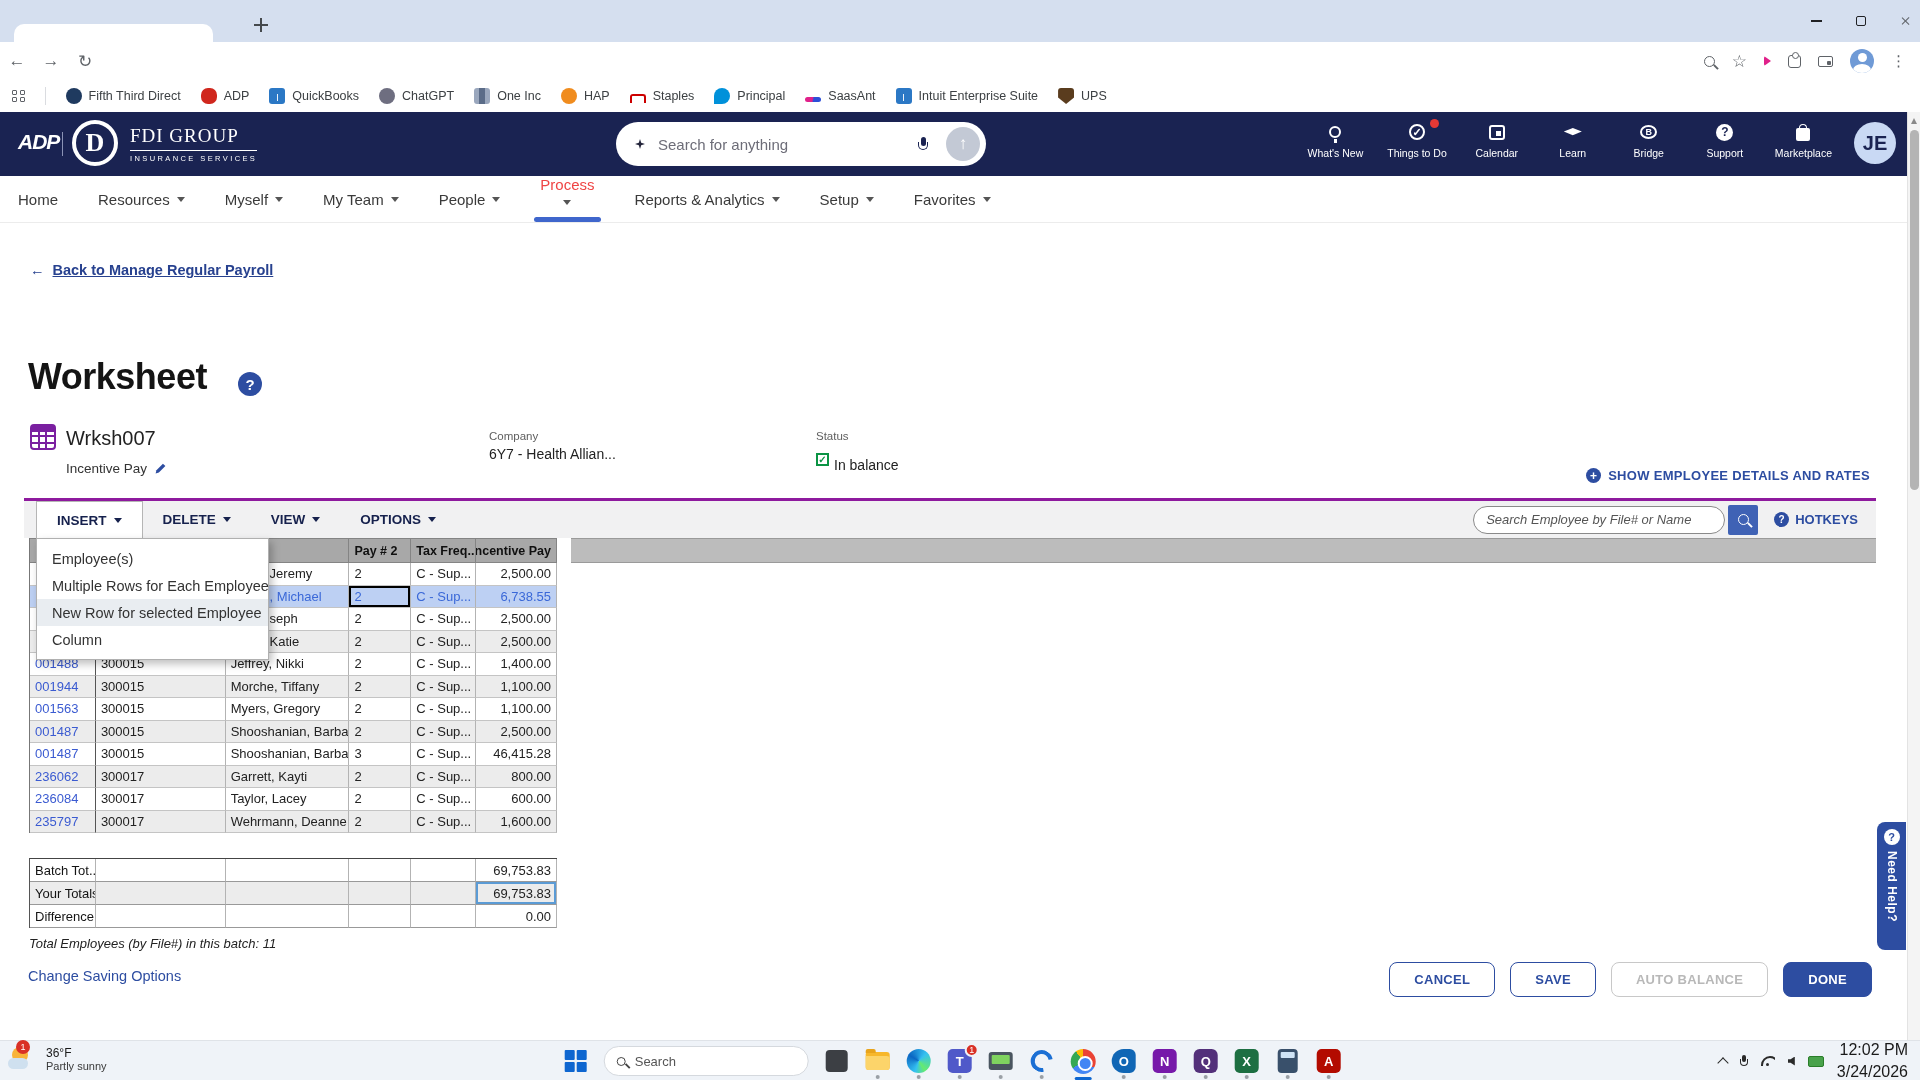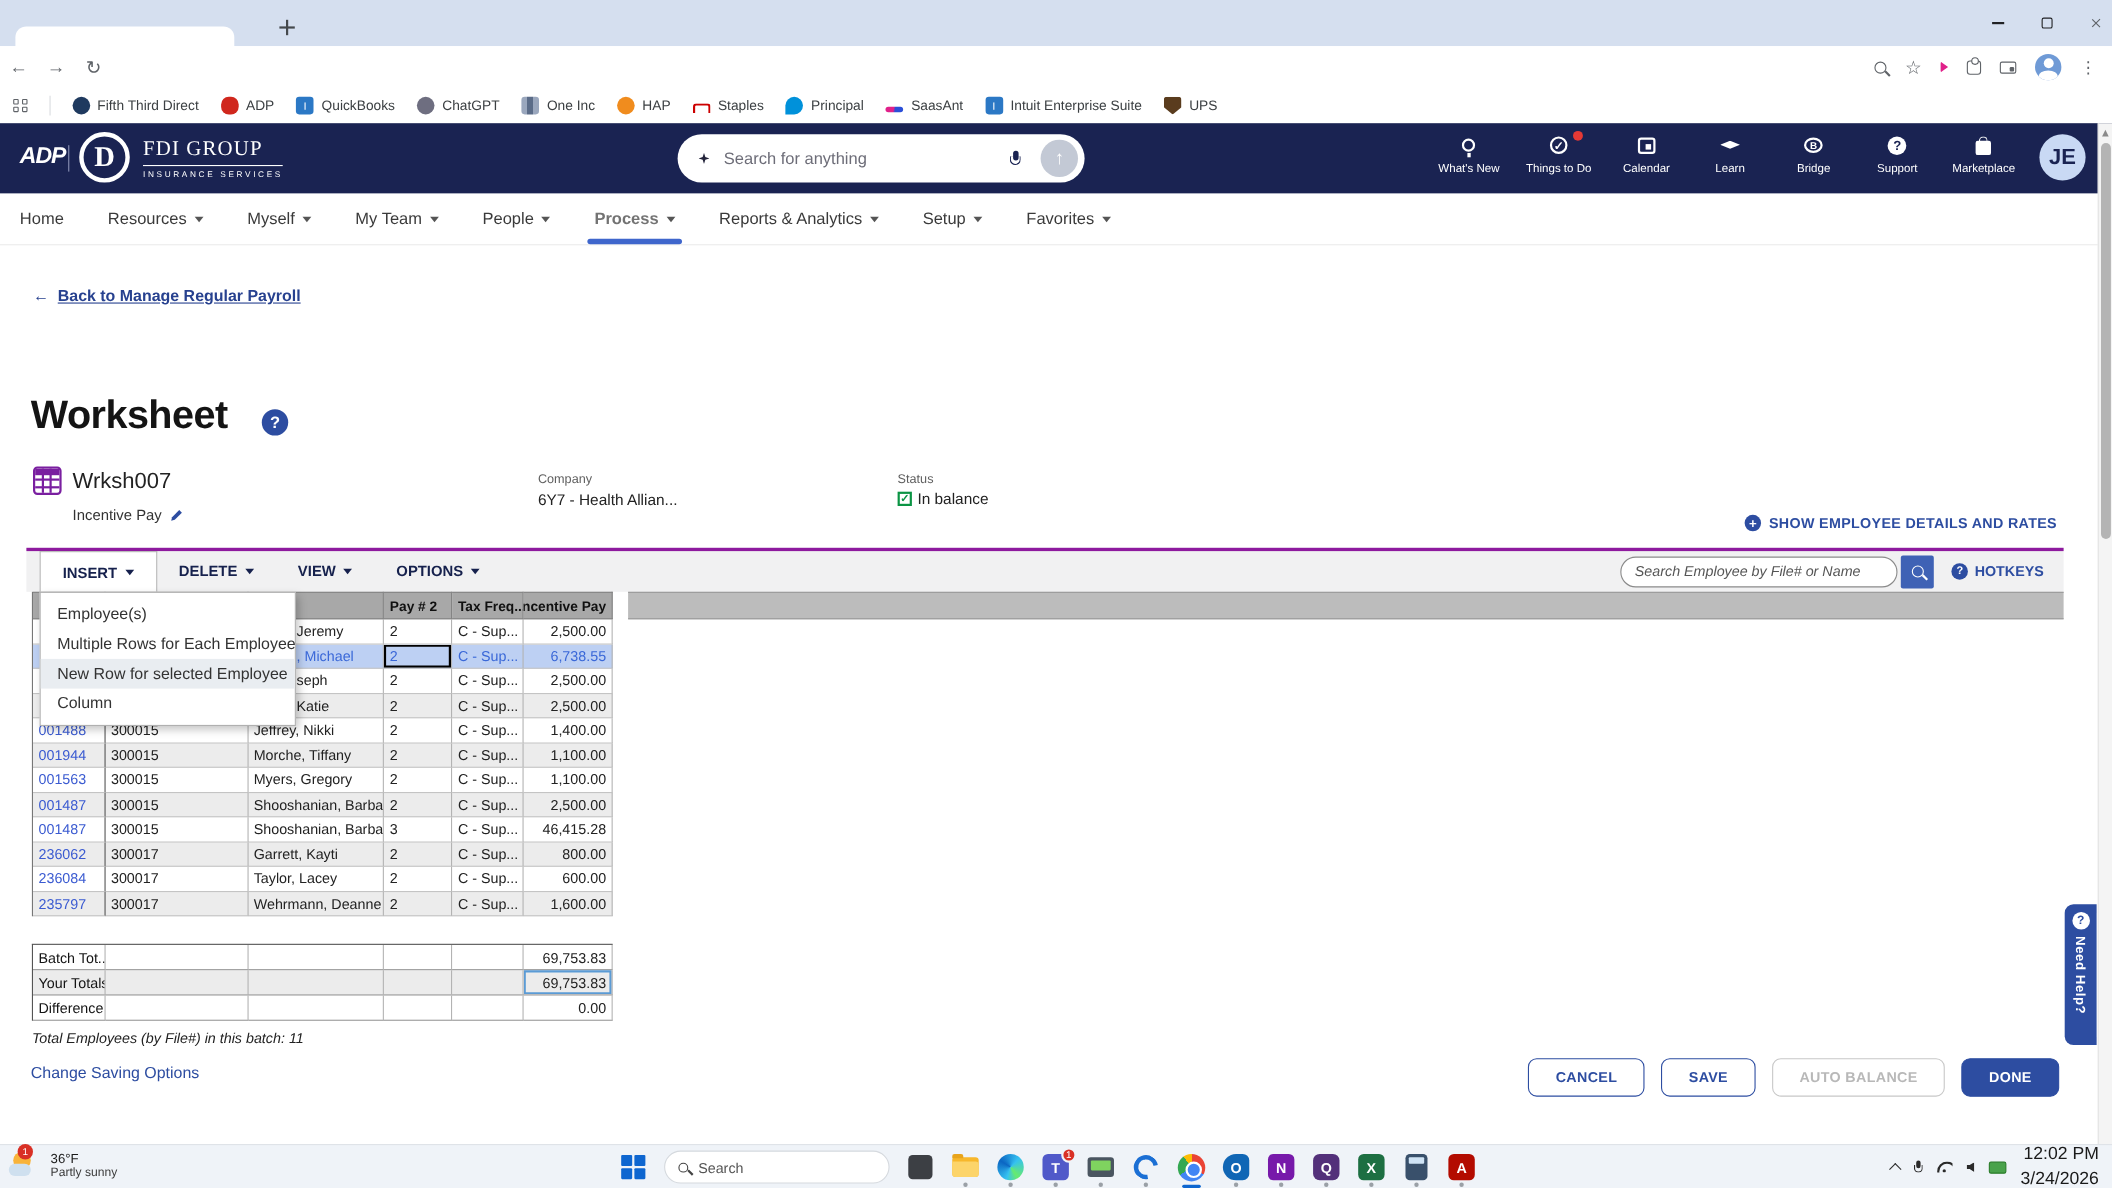--- a/index.html
+++ b/index.html
@@ -81,21 +81,21 @@
   .bridgeic { width:17px; height:14px; border:2px solid #fff; border-radius:50%; color:#fff; font-size:9px; font-weight:bold; display:flex; align-items:center; justify-content:center; }
   .qcircle { width:17px; height:17px; border-radius:50%; background:#fff; color:#1a2352; font-size:12px; font-weight:bold; display:flex; align-items:center; justify-content:center; }
   .bag { width:14px; height:13px; background:#fff; border-radius:2px; position:relative; margin-top:4px; }
   .bag::before { content:""; position:absolute; left:3px; top:-4px; width:6px; height:6px; border:1.7px solid #fff; border-bottom:none; border-radius:4px 4px 0 0; }
   .je-avatar { position:absolute; right:24px; top:10px; width:42px; height:42px; border-radius:50%; background:#c9d9f4; color:#1a2352; font-weight:bold; font-size:20px; display:flex; align-items:center; justify-content:center; }
 
   
   .mainnav { position:absolute; top:176px; left:0; width:1920px; height:47px; background:#fff; border-bottom:1px solid #ececec; display:flex; align-items:center; padding-left:18px; gap:40px; }
   .nav-item { display:flex; align-items:center; gap:7px; font-size:15px; color:#3a3a3a; position:relative; height:100%; }
   .caret { width:0; height:0; border-left:4.5px solid transparent; border-right:4.5px solid transparent; border-top:5px solid #555; }
-  .nav-item.active { font-weight:bold; color:#737373; }
+  .nav-item.active { font-weight:normal; color:#ef4444;flex-direction:column; }
   .nav-item.active::after { content:""; position:absolute; bottom:0; left:-6px; right:-6px; height:5px; background:#3f66cc; border-radius:3px; }
 
   
   .back-link { position:absolute; left:30px; top:262px; display:flex; align-items:center; gap:8px; color:#27418f; font-size:14.5px; font-weight:600; }
   .back-link .txt { text-decoration:underline; }
   .page-title { position:absolute; left:28px; top:356px; font-size:36px; font-weight:800; color:#141414; letter-spacing:-0.5px; }
   .help-q { position:absolute; left:238px; top:372px; width:24px; height:24px; border-radius:50%; background:#2d4da1; color:#fff; font-size:15px; font-weight:bold; display:flex; align-items:center; justify-content:center; }
   .tbl-icon { position:absolute; left:30px; top:424px; width:26px; height:26px; border:2.5px solid #7a1fa0; border-radius:4px;
     background-image:linear-gradient(#7a1fa0,#7a1fa0),linear-gradient(#7a1fa0,#7a1fa0),linear-gradient(#7a1fa0,#7a1fa0),linear-gradient(#7a1fa0,#7a1fa0),linear-gradient(#7a1fa0,#7a1fa0);
     background-size:2px 100%,2px 100%,100% 2px,100% 2px,100% 6px; background-position:6px 0,13px 0,0 9px,0 16px,0 0; background-repeat:no-repeat; }
@@ -424,21 +424,21 @@
 </div>
 
 <div class="company-block">
   <div class="info-label">Company</div>
   <div class="info-value">6Y7 - Health Allian...</div>
 </div>
 <div class="status-block">
   <div class="info-label">Status</div>
   <div class="status-val">
     <span class="greenbox">✓</span>
-    <span class="info-value" style="margin-top:0">In balance</span>
+    <span class="info-value" style="margin-top:12px">In balance</span>
   </div>
 </div>
 
 <a class="show-link">
   <span class="pluscircle">+</span>
   <span>SHOW EMPLOYEE DETAILS AND RATES</span>
 </a>
 
 <div class="ws-toolbar">
   <div class="menu-btn open">

